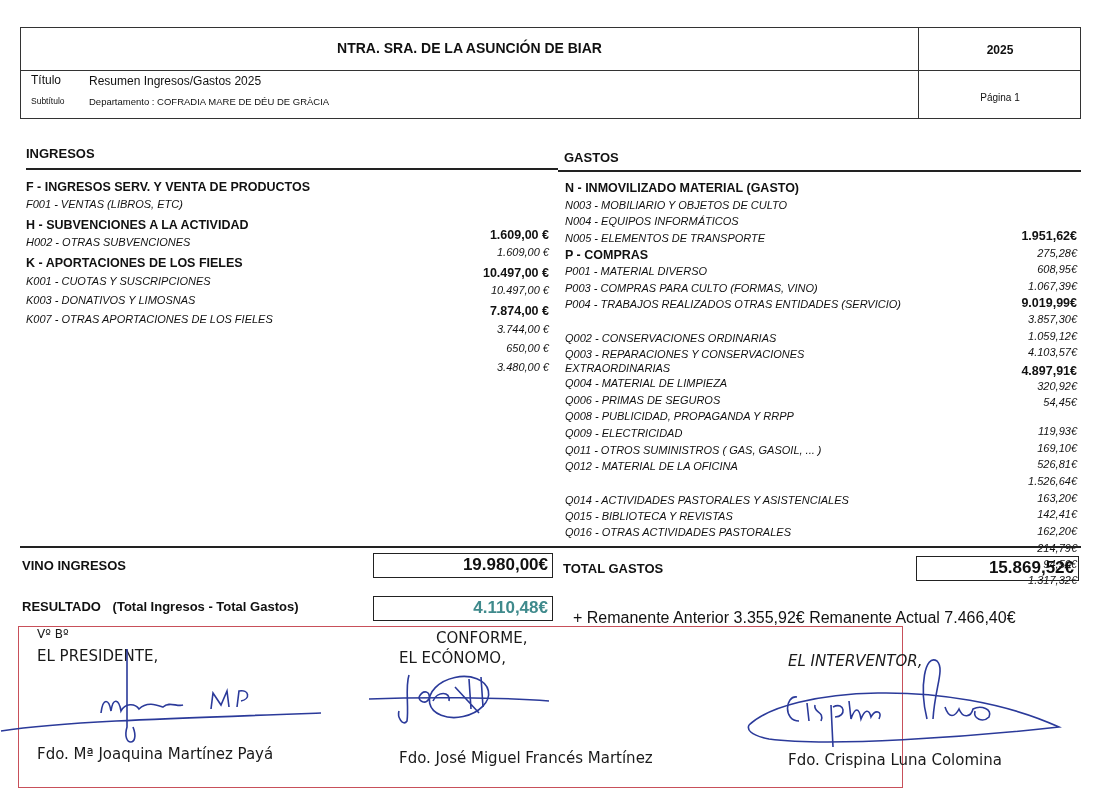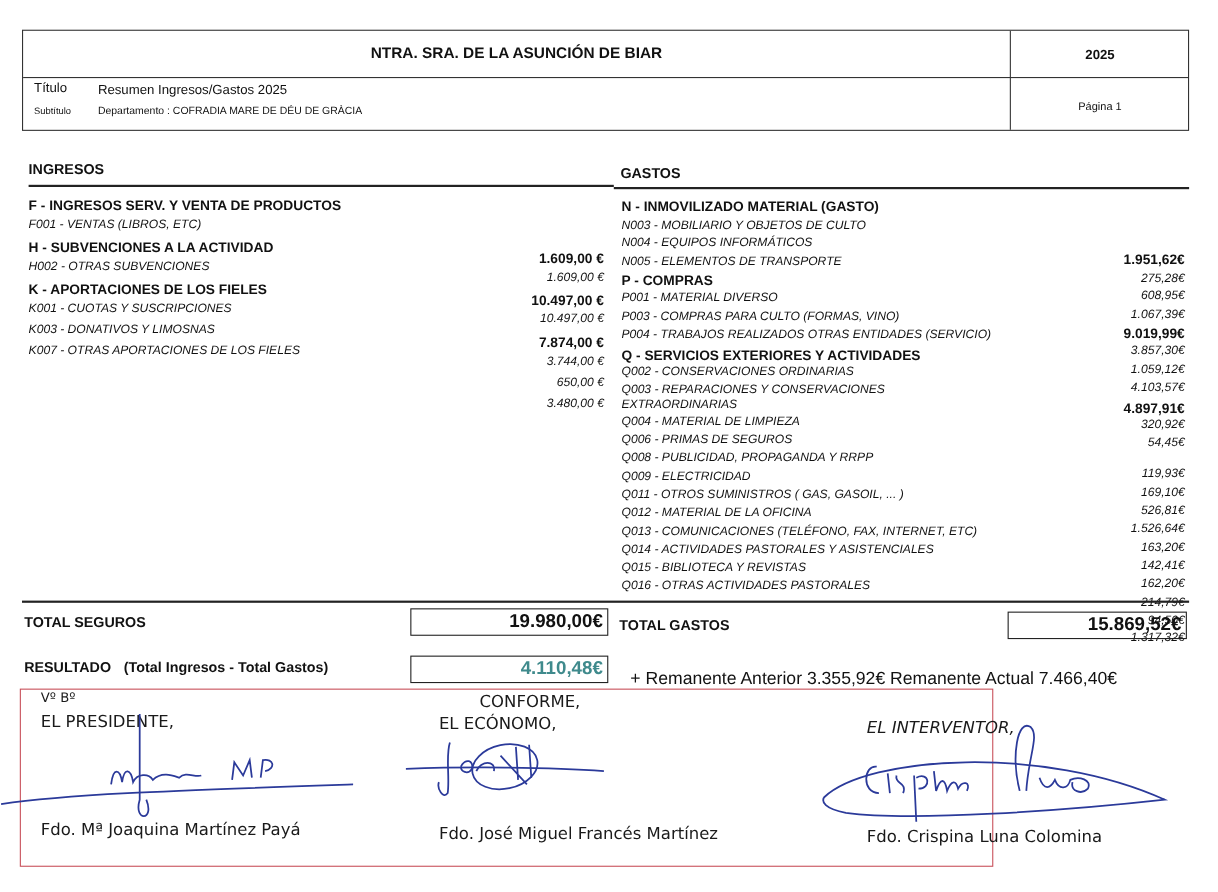--- a/index.html
+++ b/index.html
@@ -126,21 +126,20 @@
     </div>
     <div class="row gas-col sub" style="top: 282px;">
       <span class="lbl">P003 - COMPRAS PARA CULTO (FORMAS, VINO)</span>
       <span class="amt">1.059,12€</span>
     </div>
     <div class="row gas-col sub" style="top: 298px;">
       <span class="lbl">P004 - TRABAJOS REALIZADOS OTRAS ENTIDADES (SERVICIO)</span>
       <span class="amt">4.103,57€</span>
     </div>
     <div class="row gas-col grp" style="top: 316px;">
-      <span class="lbl">Q - SERVICIOS EXTERIORES Y ACTIVIDADES</span>
       <span class="amt">4.897,91€</span>
     </div>
     <div class="row gas-col sub" style="top: 332px;">
       <span class="lbl">Q002 - CONSERVACIONES ORDINARIAS</span>
       <span class="amt">320,92€</span>
     </div>
     <div class="row gas-col sub" style="top: 348px;">
       <span class="lbl">Q003 - REPARACIONES Y CONSERVACIONES</span>
       <span class="amt">54,45€</span>
     </div>
@@ -165,40 +164,39 @@
     </div>
     <div class="row gas-col sub" style="top: 444px;">
       <span class="lbl">Q011 - OTROS SUMINISTROS ( GAS, GASOIL, ... )</span>
       <span class="amt">163,20€</span>
     </div>
     <div class="row gas-col sub" style="top: 460px;">
       <span class="lbl">Q012 - MATERIAL DE LA OFICINA</span>
       <span class="amt">142,41€</span>
     </div>
     <div class="row gas-col sub" style="top: 477px;">
-      <span class="lbl">Q013 - COMUNICACIONES (TELÉFONO, FAX, INTERNET, ETC)</span>
       <span class="amt">162,20€</span>
     </div>
     <div class="row gas-col sub" style="top: 494px;">
       <span class="lbl">Q014 - ACTIVIDADES PASTORALES Y ASISTENCIALES</span>
       <span class="amt">214,79€</span>
     </div>
     <div class="row gas-col sub" style="top: 510px;">
       <span class="lbl">Q015 - BIBLIOTECA Y REVISTAS</span>
       <span class="amt">94,50€</span>
     </div>
     <div class="row gas-col sub" style="top: 526px;">
       <span class="lbl">Q016 - OTRAS ACTIVIDADES PASTORALES</span>
       <span class="amt">1.317,32€</span>
     </div>
   </div>
 
 <div class="abs rule" style="left:20px; top:546px; width:1061px;"></div>
 
-<div class="abs tot-lbl" style="left:22px; top:558px;">TOTAL SEGUROS</div>
+<div class="abs tot-lbl" style="left:22px; top:558px;">VINO INGRESOS</div>
 <div class="abs box" style="left:373px; top:553px; width:180px;">19.980,00€</div>
 <div class="abs tot-lbl" style="left:563px; top:561px;">TOTAL GASTOS</div>
 <div class="abs box" style="left:916px; top:556px; width:163px;">15.869,52€</div>
 
 <div class="abs tot-lbl" style="left:22px; top:599px;">
   <span>RESULTADO</span>
   <span style="margin-left:8px;">(Total Ingresos - Total Gastos)</span>
 </div>
 <div class="abs box" id="resultado-box" style="left: 373px; top: 596px; width: 180px; color: rgb(63, 138, 140);">4.110,48€</div>
 <div class="abs remanente" style="left:573px; top:609px;">+ Remanente Anterior 3.355,92€ Remanente Actual 7.466,40€</div>

